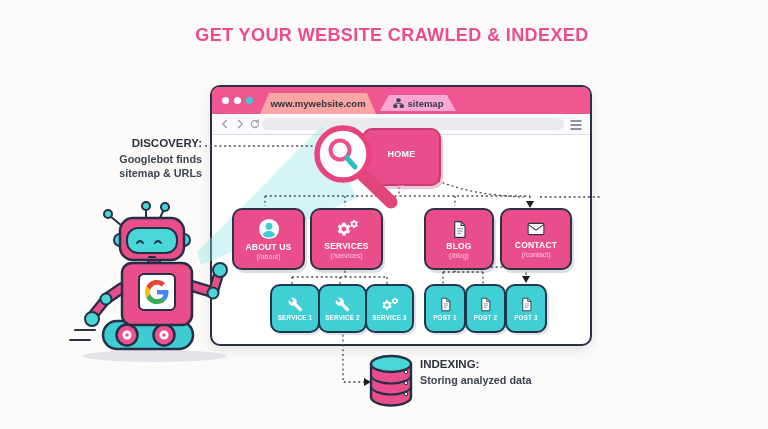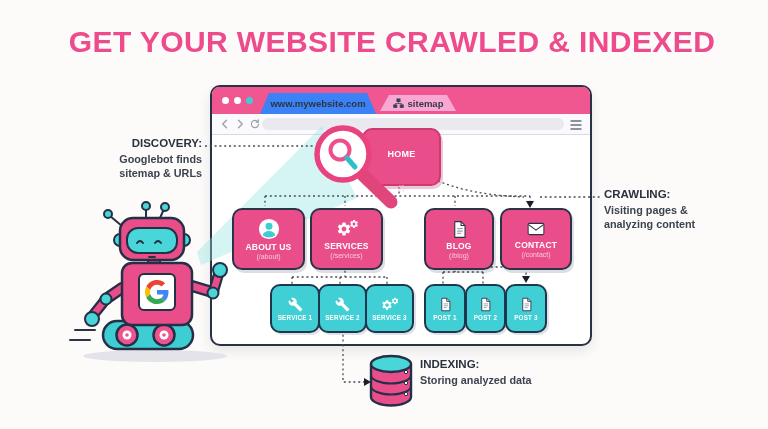--- a/index.html
+++ b/index.html
@@ -1,31 +1,31 @@
 <!DOCTYPE html>
 <html><head>
 <meta charset="utf-8">
 <style>
   html,body{margin:0;padding:0;background:#fcfbfa;}
   .canvas{position:relative;width:768px;height:429px;background:#fcfbfa;overflow:hidden;
           font-family:"Liberation Sans",sans-serif;color:#2f3542;}
   .abs{position:absolute;}
 
   
-  .title{left:0;right:0;top:25px;text-align:center;font-size:30px;font-weight:800;
+  .title{left:0;right:0;top:25px;text-align:center;font-size:18px;font-weight:800;
          letter-spacing:.4px;color:#ee4b8d;padding-left:16px;}
 
   
   .window{left:210px;top:85px;width:378px;height:257px;background:#ffffff;
           border:2px solid #2b3144;border-radius:10px;box-shadow:0 5px 12px rgba(40,40,60,.10);z-index:1;}
   .win-header{position:absolute;left:0;top:0;right:0;height:27px;background:#f0568f;border-radius:7px 7px 0 0;}
   .dot{position:absolute;top:10px;width:7px;height:7px;border-radius:50%;}
   .tab{position:absolute;display:flex;align-items:center;justify-content:center;gap:4px;
        clip-path:polygon(0 100%,9px 0,calc(100% - 9px) 0,100% 100%);font-size:9.5px;}
-  .tab1{left:48px;top:6px;width:116px;height:21px;background:#3b82f6;font-weight:bold;color:#2e3440;text-align:center;}
+  .tab1{left:48px;top:6px;width:116px;height:21px;background:#fca5a5;font-weight:bold;color:#2e3440;text-align:center;}
   .tab2{left:168px;top:8px;width:76px;height:16px;background:#f9a8d4;color:#343a46;font-weight:bold;}
   .navbar{position:absolute;left:0;top:27px;right:0;height:20px;background:#fafafc;
           border-bottom:1.5px solid #d9d9e0;}
   .nav-ico{position:absolute;top:4px;}
   .urlbar{position:absolute;left:50px;top:4px;width:302px;height:12px;background:#e9e9ef;border-radius:6px;}
 
   
   .node{display:flex;flex-direction:column;align-items:center;justify-content:center;
         border-radius:10px;color:#fff;text-align:center;z-index:3;}
   .node-pink{background:#e94e8a;border:2px solid #2c3347;box-shadow:2px 3px 0 rgba(44,51,71,.16);}
@@ -222,25 +222,20 @@
         <use href="#icon-doc"></use>
       </svg>
     <span class="lbl">POST 3</span>
   </div>
 
   <div class="abs stage st-discovery">
     <div class="hd">DISCOVERY:</div>
     <div class="ln">Googlebot finds</div>
     <div class="ln">sitemap &amp; URLs</div>
   </div>
-  <div class="abs stage st-crawling">
-    <div class="hd">CRAWLING:</div>
-    <div class="ln">Visiting pages &amp;</div>
-    <div class="ln">analyzing content</div>
-  </div>
   <div class="abs stage st-indexing">
     <div class="hd">INDEXING:</div>
     <div class="ln">Storing analyzed data</div>
   </div>
 
   <svg class="abs" style="left:368px;top:353px;z-index:3;" width="46" height="55" viewBox="0 0 46 55">
     <path d="M3 11v33a20 8.5 0 0 0 40 0V11" fill="#e94e8a" stroke="#253046" stroke-width="2.4"></path>
     <path d="M3 22a20 8.5 0 0 0 40 0M3 33a20 8.5 0 0 0 40 0" fill="none" stroke="#253046" stroke-width="2"></path>
     <ellipse cx="23" cy="11" rx="20" ry="8" fill="#49d6d9" stroke="#253046" stroke-width="2.4"></ellipse>
     <circle cx="38" cy="19" r="1.7" fill="#fff" stroke="#253046" stroke-width="1"></circle>

